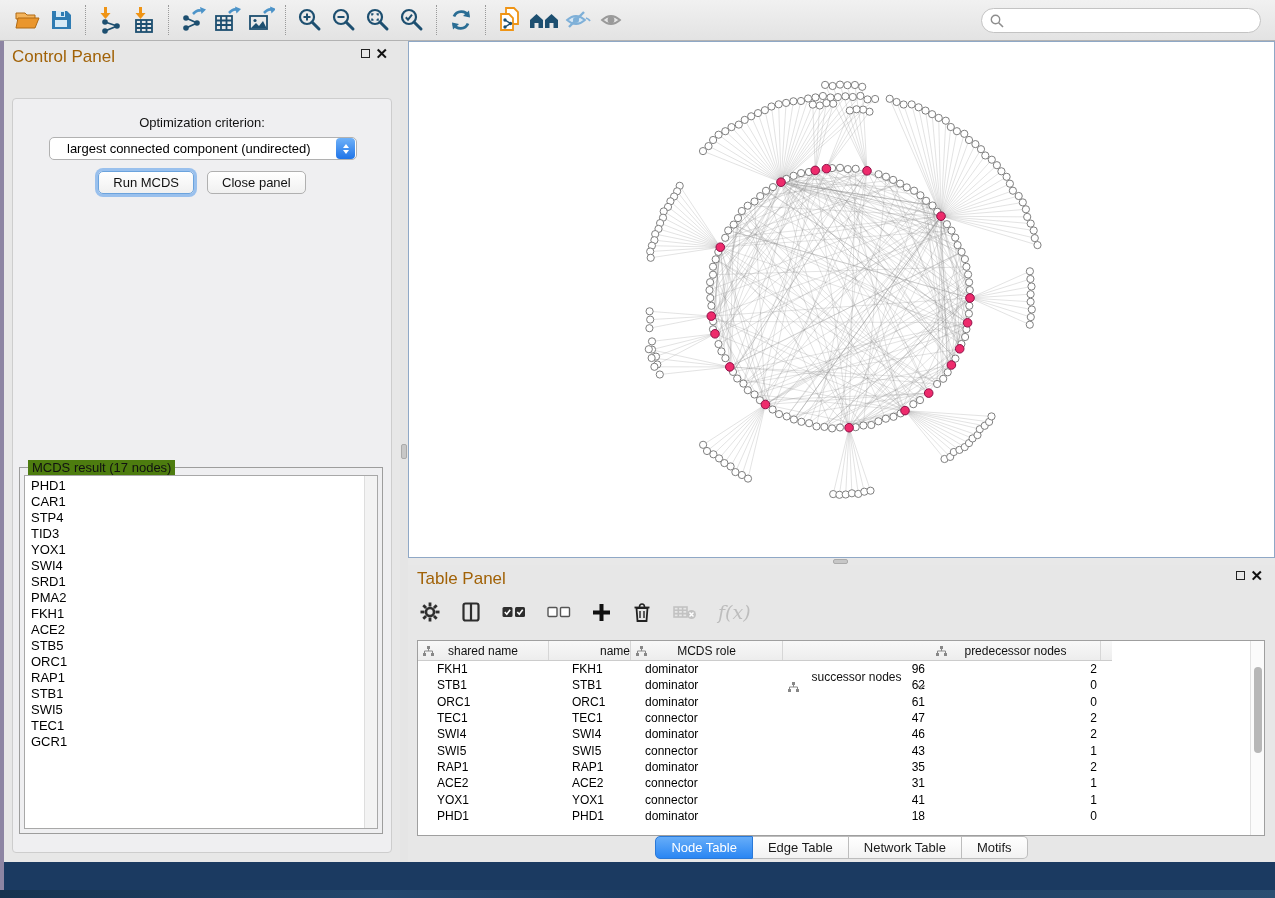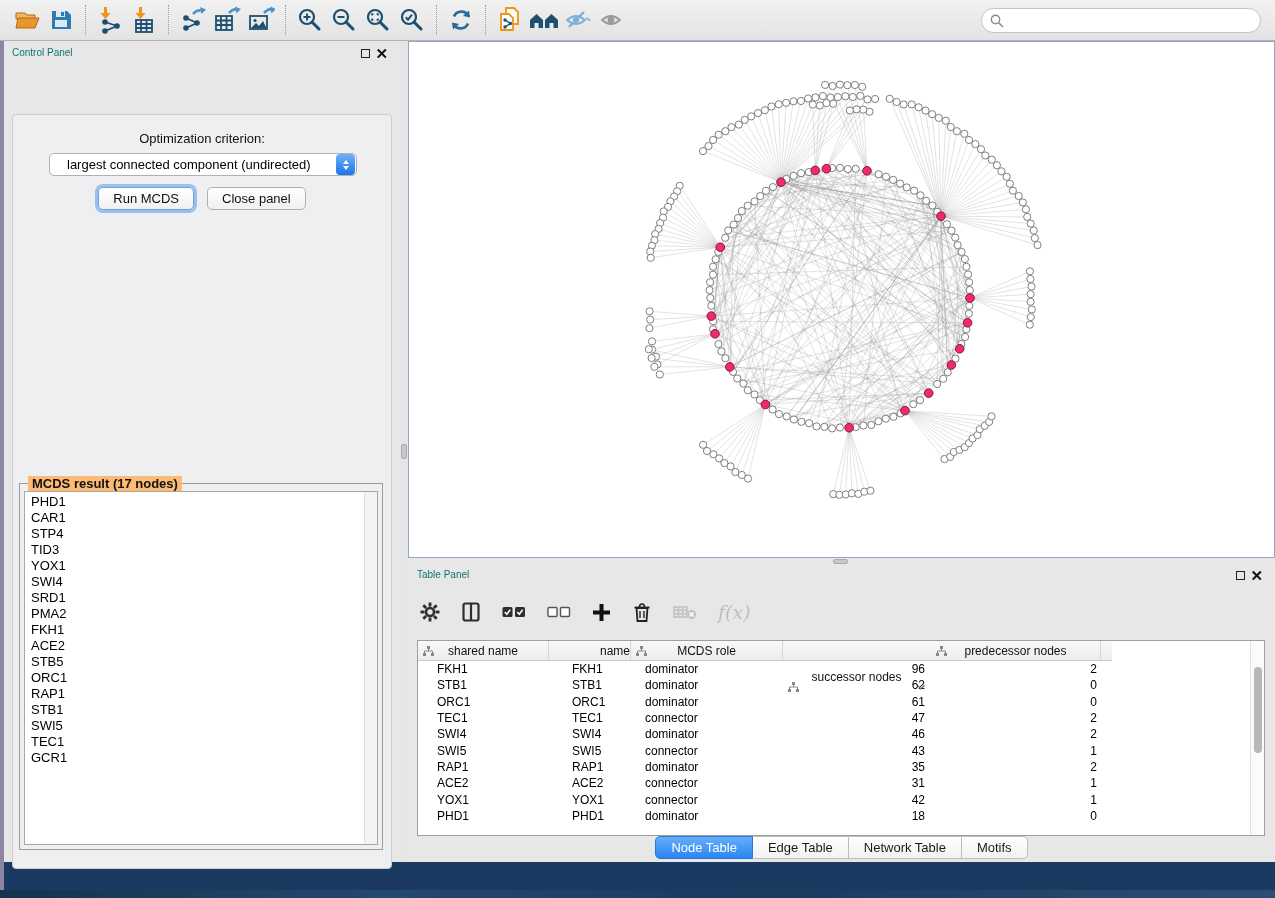--- a/index.html
+++ b/index.html
@@ -16,46 +16,46 @@
      background:linear-gradient(#f1f1f1,#e3e3e3); border-bottom:1px solid #b3b3b3;
      display:flex; align-items:center; padding-left:10px; }
   .tb-icon { width:34px; height:32px; display:flex; align-items:center; justify-content:center; }
   .tb-sep { width:1px; height:30px; border-left:1px dotted #9a9a9a; margin:0 7px; }
   .search-box { right:14px; top:8px; width:280px; height:25px; background:#fff;
      border:1px solid #c3c3c3; border-radius:13px; display:flex; align-items:center; padding-left:8px; }
   .search-box input { border:none; outline:none; flex:1; font-size:13px; background:transparent; margin-left:5px; }
 
   
   .control-panel { left:4px; top:41px; width:396px; height:821px; background:#e7e7e7; }
-  .panel-title { font-size:10px; color:#0f766e; }
+  .panel-title { font-size:17px; color:#a16207; }
   .float-ic { width:9px; height:9px; border:1.5px solid #222; display:inline-block; }
   .close-ic { font-size:15px; font-weight:bold; color:#111; line-height:11px; }
   .cp-tabs { left:0; top:31px; width:100%; display:flex; justify-content:center; }
   .seg { font-size:13px; padding:3px 15px; background:linear-gradient(#ffffff,#f2f2f2);
      border:1px solid #bdbdbd; border-left-width:0; color:#1a1a1a; cursor:default; }
   .seg:first-child { border-left-width:1px; border-radius:5px 0 0 5px; }
   .seg:last-child { border-radius:0 5px 5px 0; }
   .seg.active { background:linear-gradient(#66adf9,#2a86f3); color:#fff; border-color:#2a79d8; }
-  .inner-panel { left:8px; top:73px; width:380px; height:755px; background:#efeff1;
+  .inner-panel { left:8px; top:57px; width:380px; height:755px; background:#efeff1;
      border:1px solid #cdcdcd; border-radius:4px; }
   .opt-label { top:16px; width:100%; text-align:center; font-size:13px; color:#111; }
   .dropdown { left:36px; top:38px; width:308px; height:23px; background:#fff; border:1px solid #b1b1b1;
      border-radius:5px; display:flex; align-items:center; font-size:13px; }
   .dropdown .val { flex:1; padding-left:17px; white-space:nowrap; overflow:hidden; }
   .dd-stepper { width:19px; height:21px; margin-right:1px; border-radius:4px;
      background:linear-gradient(#6fb1f8,#1f74e8); display:flex; flex-direction:column;
      align-items:center; justify-content:center; gap:2px; }
   .tri-up { width:0; height:0; border-left:3.5px solid transparent; border-right:3.5px solid transparent; border-bottom:4.5px solid #fff; }
   .tri-dn { width:0; height:0; border-left:3.5px solid transparent; border-right:3.5px solid transparent; border-top:4.5px solid #fff; }
   .btn-row { left:0; top:72px; width:100%; display:flex; justify-content:center; gap:13px; }
   .mac-btn { font-size:13px; height:23px; padding:0 14px; background:linear-gradient(#ffffff,#f0f0f0);
      border:1px solid #b0b0b0; border-radius:5px; color:#111; }
   .mac-btn.focused { box-shadow:0 0 0 3px rgba(95,160,235,.6); border-color:#6ba3dd; }
   .groupbox { left:6px; top:368px; width:364px; height:367px; border:1px solid #9d9d9d; }
-  .legend { top:-8px; left:8px; background:#fdba74; padding:0 4px; font-size:13px; color:#111;font-weight:bold; }
+  .legend { top:-8px; left:8px; background:#4d7c0f; padding:0 4px; font-size:13px; color:#111; }
   .mcds-list { left:4px; top:7px; right:4px; bottom:4px; background:#fff; border:1px solid #a8a8a8; overflow:hidden; }
   .mcds-list .item { font-size:13px; line-height:16px; padding-left:6px; color:#000; }
   .list-scrolltrack { right:0; top:0; bottom:0; width:13px; background:#f3f3f3; border-left:1px solid #dedede; }
 
   
   .v-splitter { left:400px; top:41px; width:8px; height:821px; background:#e5e5e5; }
   .v-handle { left:1px; top:403px; width:6px; height:15px; background:#c7c7c7; border:1px solid #aaa; border-radius:2px; }
   .h-splitter { left:408px; top:558px; width:867px; height:7px; background:#e8e8e8; }
   .h-handle { left:425px; top:1px; width:15px; height:5px; background:#c7c7c7; border:1px solid #ababab; border-radius:2px; }
 
@@ -1120,21 +1120,21 @@
             <div class="td" style="width: 132px; padding-left: 19px;">ACE2</div>
             <div class="td" style="width: 83px; padding-left: 22px;">ACE2</div>
             <div class="td" style="width: 153px; padding-left: 12px;">connector</div>
             <div class="td" style="width: 149px; padding-right: 10px; text-align: right;">31</div>
             <div class="td" style="width: 171px; padding-right: 9px; text-align: right;">1</div>
           </div>
           <div class="tr">
             <div class="td" style="width: 132px; padding-left: 19px;">YOX1</div>
             <div class="td" style="width: 83px; padding-left: 22px;">YOX1</div>
             <div class="td" style="width: 153px; padding-left: 12px;">connector</div>
-            <div class="td" style="width: 149px; padding-right: 10px; text-align: right;">42</div>
+            <div class="td" style="width: 149px; padding-right: 10px; text-align: right;">41</div>
             <div class="td" style="width: 171px; padding-right: 9px; text-align: right;">1</div>
           </div>
           <div class="tr">
             <div class="td" style="width: 132px; padding-left: 19px;">PHD1</div>
             <div class="td" style="width: 83px; padding-left: 22px;">PHD1</div>
             <div class="td" style="width: 153px; padding-left: 12px;">dominator</div>
             <div class="td" style="width: 149px; padding-right: 10px; text-align: right;">18</div>
             <div class="td" style="width: 171px; padding-right: 9px; text-align: right;">0</div>
           </div>
         </div>

